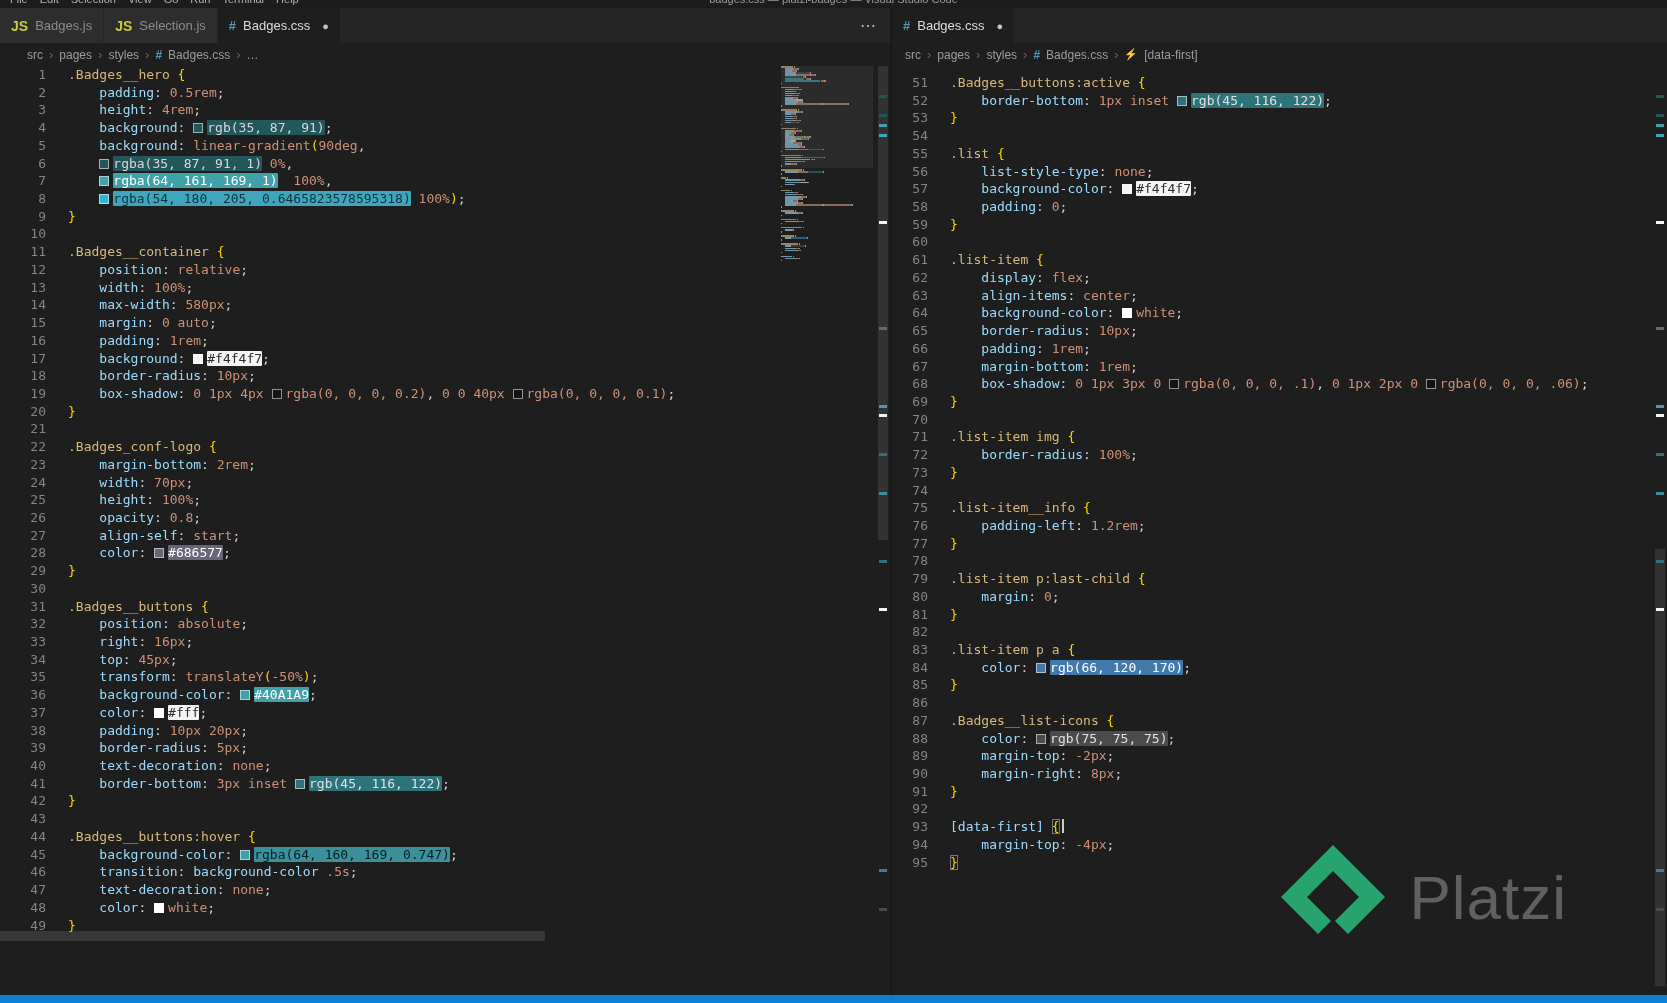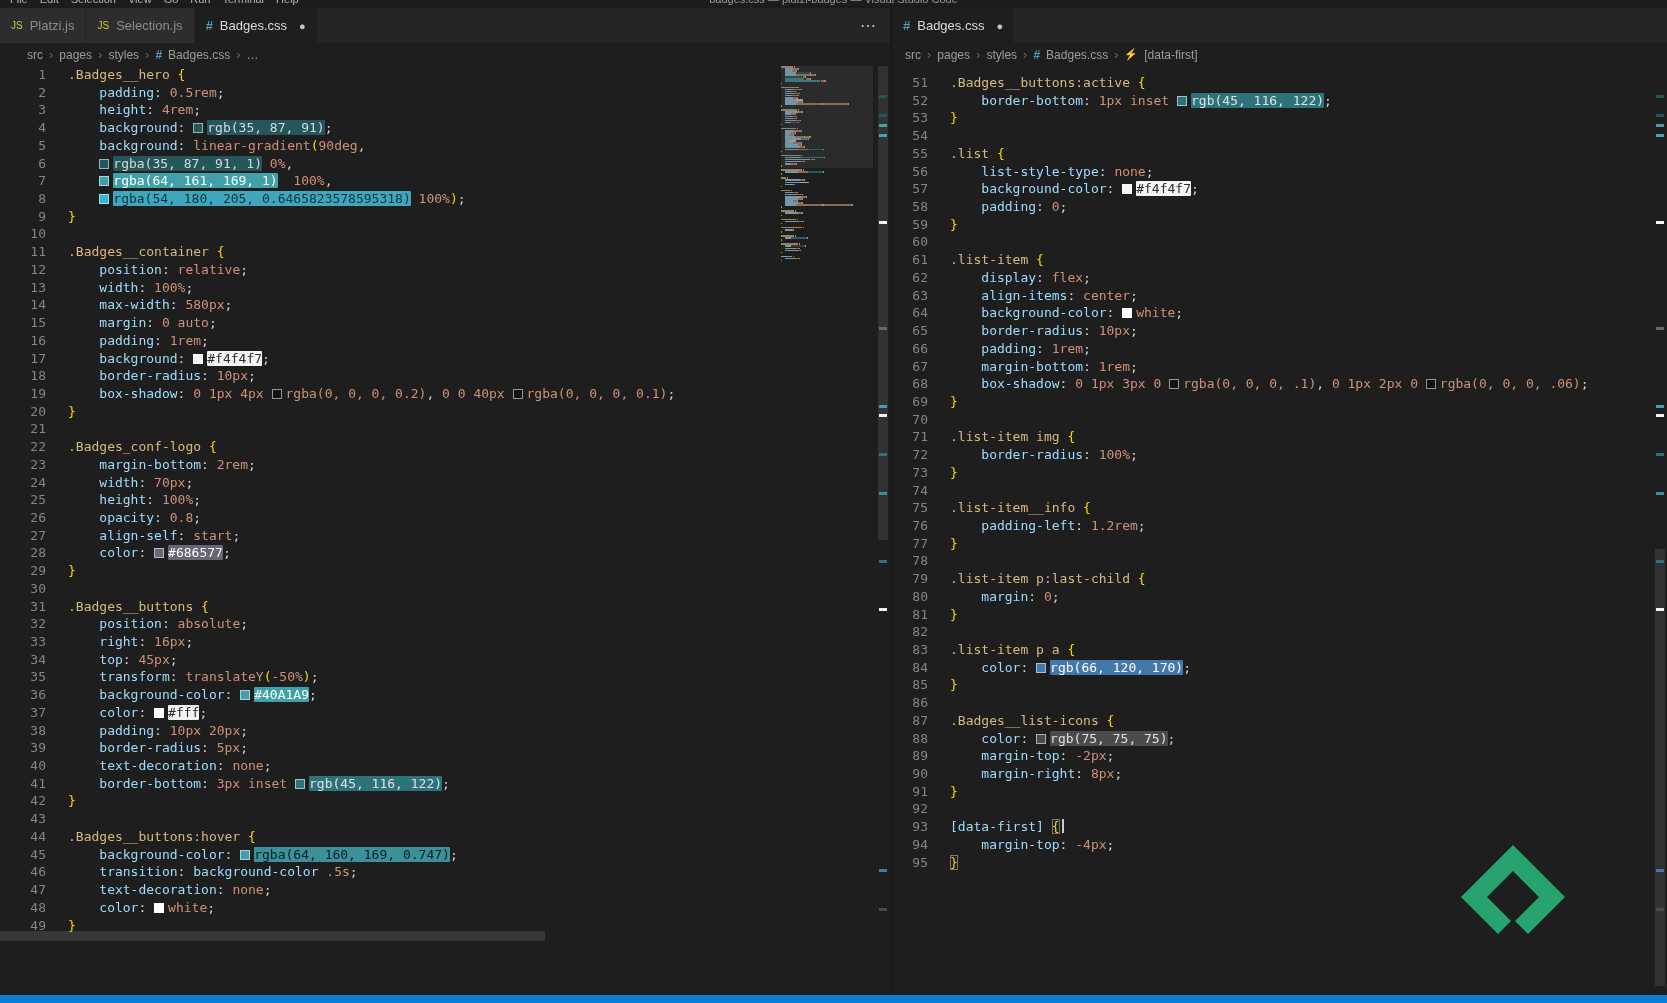--- a/index.html
+++ b/index.html
@@ -19,21 +19,21 @@
 
   .pane{position:absolute;top:8px;bottom:8px;overflow:hidden;background:#1e1e1e}
   .pane-left{left:0;width:890px}
   .pane-right{left:891px;right:0;border-left:1px solid #141414}
 
   .tabbar{position:relative;height:35px;background:#252526;display:flex}
   .tabs{display:flex;height:35px}
   .tab{display:flex;align-items:center;gap:7px;padding:0 11px;background:#2d2d2d;color:#8c8c8c;
        font-size:13px;border-right:1px solid #252526;cursor:pointer;white-space:nowrap}
   .tab.active{background:#1e1e1e;color:#dcdcdc}
-  .icon-js{color:var(--js);font-weight:400;font-size:10px}
+  .icon-js{color:var(--js);font-weight:700;font-size:14px}
   .icon-css{color:var(--css);font-weight:700;font-size:13px}
   .dot{font-size:11px;color:#c5c5c5;margin-left:5px}
   .actions{position:absolute;right:14px;top:0;height:35px;display:flex;align-items:center;
            color:#c0c0c0;font-size:16px;cursor:pointer}
 
   .breadcrumbs{height:23px;background:#1e1e1e;display:flex;align-items:center;gap:6px;
                font-size:12px;color:#9d9d9d;padding-left:27px;white-space:nowrap}
   .pane-right .breadcrumbs{padding-left:13px}
   .crumb{cursor:pointer}
   .crumb-sep{color:#686868;font-size:13px}
@@ -91,21 +91,21 @@
         <span class="menu-item">Help</span>
       </div>
     <div class="wintitle">badges.css — platzi-badges — Visual Studio Code</div>
   </div>
 
   <div class="pane pane-left">
     <div class="tabbar">
       <div class="tabs" id="tabs-left">
           <div class="tab">
             <span class="icon-js">JS</span>
-            <span class="tab-label">Platzi.js</span>
+            <span class="tab-label">Badges.js</span>
           </div>
           <div class="tab">
             <span class="icon-js">JS</span>
             <span class="tab-label">Selection.js</span>
           </div>
           <div class="tab active">
             <span class="icon-css">#</span>
             <span class="tab-label">Badges.css</span>
             <span class="dot">●</span>
           </div>
@@ -642,15 +642,16 @@
       </div>
   </div>
 
   <div class="statusbar"></div>
 
   <div class="watermark">
     <svg class="wm-logo" width="108" height="108" viewBox="0 0 108 108">
       <path fill="currentColor" fill-rule="evenodd" d="M54,2 L106,54 L54,106 L2,54 Z M54,28 L80,54 L54,80 L28,54 Z"></path>
       <path fill="#1e1e1e" d="M54,76 L70,92 L54,108 L38,92 Z"></path>
     </svg>
+    <span class="wm-text">Platzi</span>
   </div>
 
 </div>
 
 </body></html>

